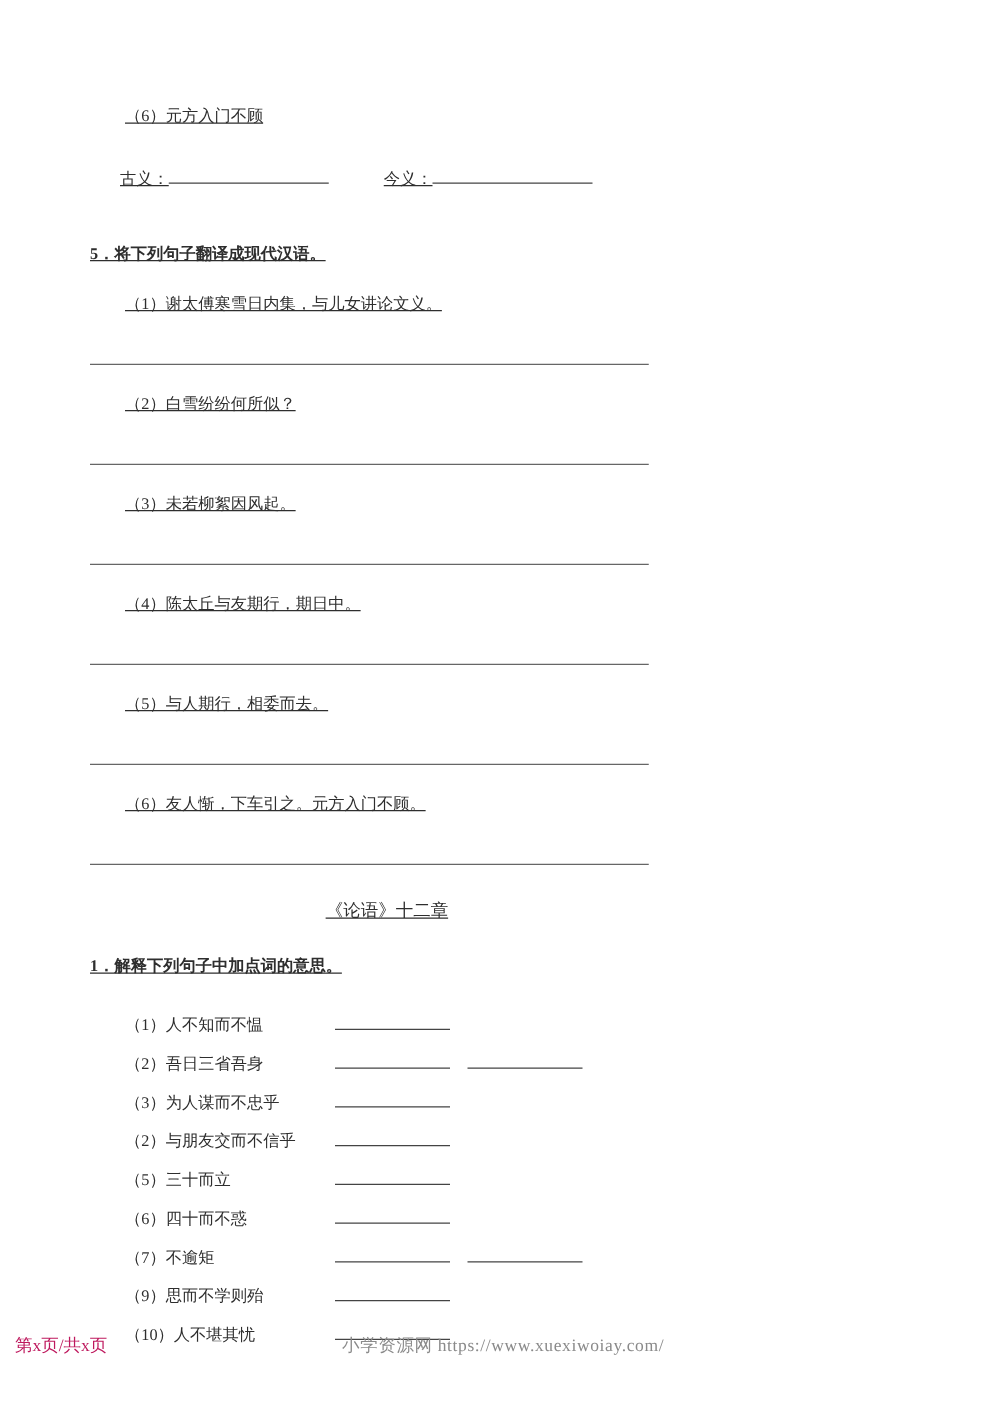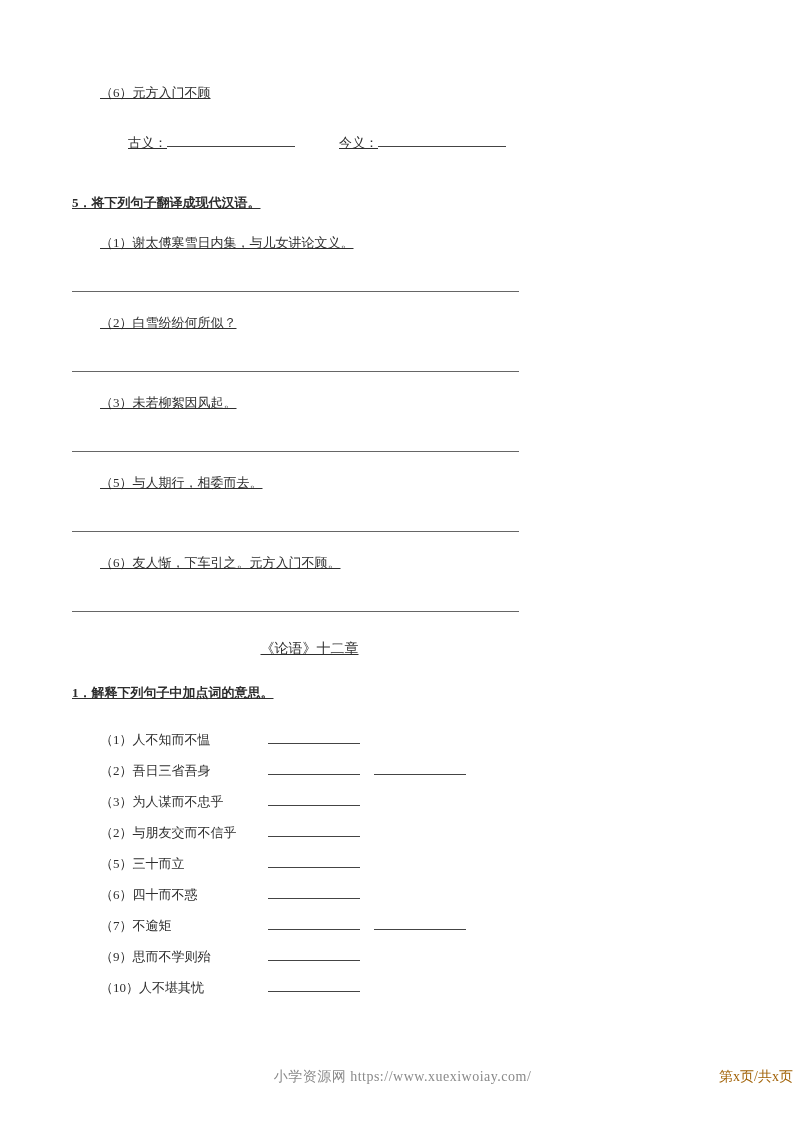--- a/index.html
+++ b/index.html
@@ -17,21 +17,21 @@
   }
   .content {
     position:absolute;
     left:72px;
     top:84px;
     width:475px;
     text-decoration:underline;
   }
   .bold { font-weight:bold; }
   .indent { margin-left:28px; }
-  .indent2 { margin-left:56px; }
+  .indent2 { margin-left:24px; }
 
   
   .item6-head { margin-bottom:30px; }
   .gu-jin { margin-bottom:42px; }
   .gu-jin .blank { display:inline-block; width:128px; border-bottom:1px solid #444; height:14px; vertical-align:baseline; }
   .gu-jin .gap { display:inline-block; width:44px; }
 
   
   .sec-title { margin-bottom:22px; }
   .qa { margin-left:28px; margin-bottom:22px; }
@@ -58,22 +58,22 @@
     bottom:34px;
     height:20px;
     text-align:center;
     font-size:14px;
   }
   .footer .watermark { color:#8a8a8a; letter-spacing:0.5px; }
   .footer .page-info {
     position:absolute;
     left:0; right:0;
     top:0;
-    color:#a16207;
-    text-align:right;
+    color:#be185d;
+    text-align:left;
   }
 </style>
 </head>
 <body>
 
 <div class="page">
   <div class="content">
 
     <div class="item6-head indent">（6）元方入门不顾</div>
     <div class="gu-jin indent2">
@@ -85,20 +85,24 @@
     <div class="qa">
       <div class="q">（1）谢太傅寒雪日内集，与儿女讲论文义。</div>
       <div class="ans-line"></div>
     </div>
     <div class="qa">
       <div class="q">（2）白雪纷纷何所似？</div>
       <div class="ans-line"></div>
     </div>
     <div class="qa">
       <div class="q">（3）未若柳絮因风起。</div>
+      <div class="ans-line"></div>
+    </div>
+    <div class="qa">
+      <div class="q">（4）陈太丘与友期行，期日中。</div>
       <div class="ans-line"></div>
     </div>
     <div class="qa">
       <div class="q">（5）与人期行，相委而去。</div>
       <div class="ans-line"></div>
     </div>
     <div class="qa">
       <div class="q">（6）友人惭，下车引之。元方入门不顾。</div>
       <div class="ans-line"></div>
     </div>

